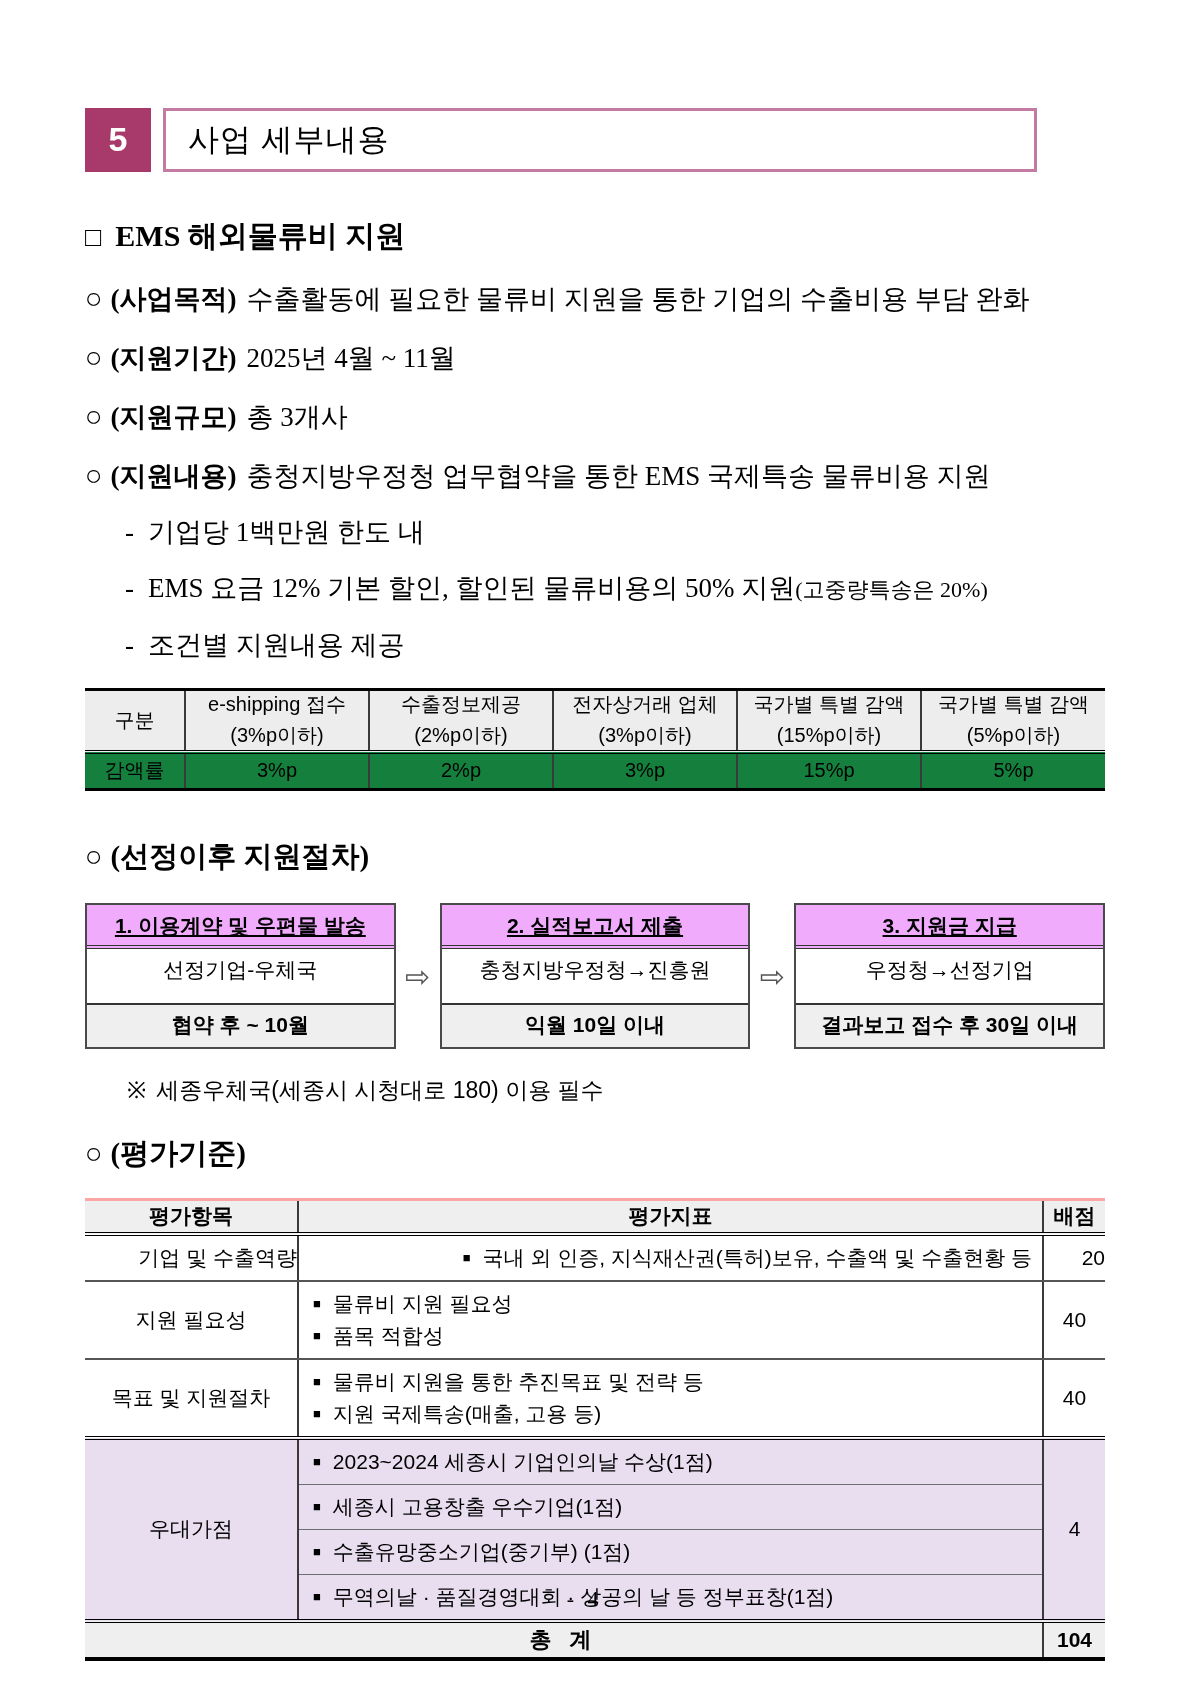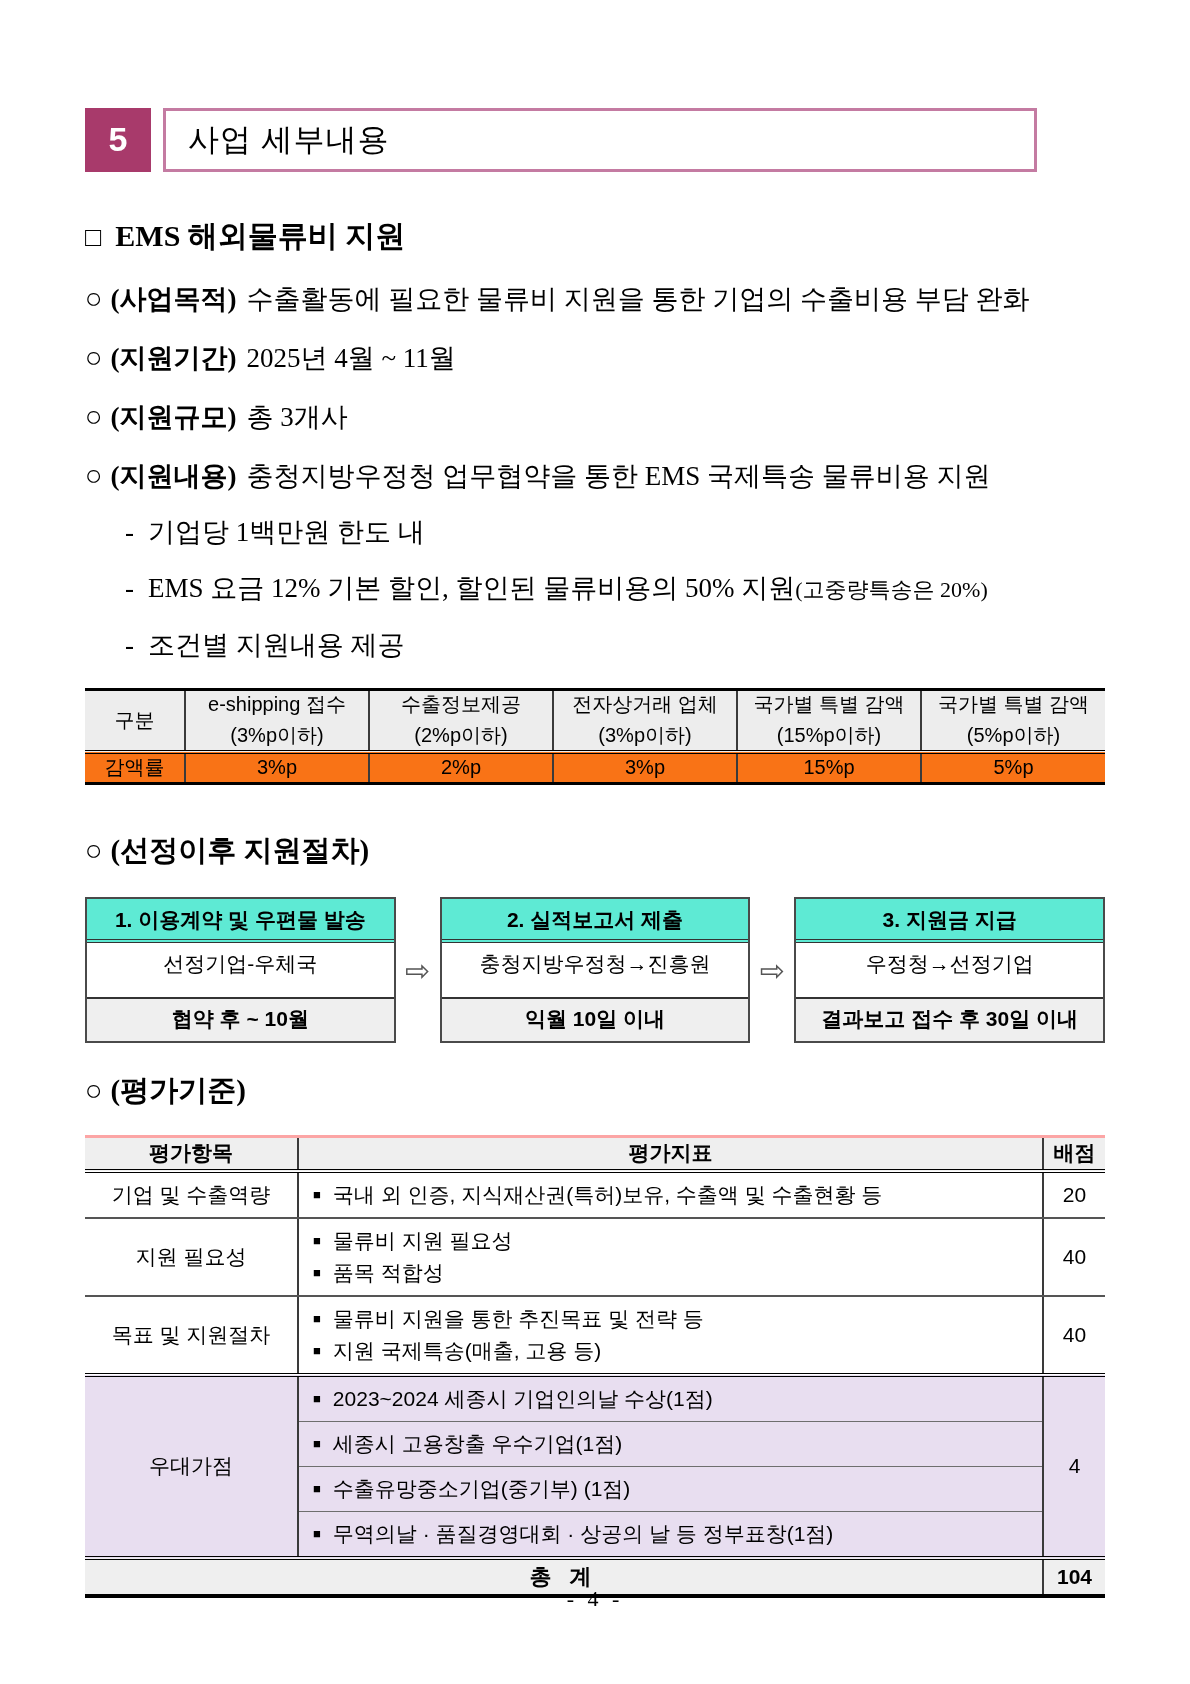--- a/index.html
+++ b/index.html
@@ -48,30 +48,30 @@
     border-top: 3px solid #000; border-bottom: 3px solid #000;
   }
   .t-discount td {
     border-left: 2px solid #3a3a3a; border-right: 2px solid #3a3a3a;
     text-align: center; vertical-align: middle; font-size: 20px;
   }
   .t-discount td:first-child { border-left: none; }
   .t-discount td:last-child { border-right: none; }
   .t-discount .hrow td { background: #EDEDED; height: 62px; border-bottom: 4px double #000; }
   .t-discount .hrow .t2 { margin-top: 4px; }
-  .t-discount .vrow td { height: 32px; background: #f97316; }
+  .t-discount .vrow td { height: 38px; background: #15803d; }
 
   
   .proc-head { margin-top: 46px; font-size: 29px; font-weight: bold; }
   .proc-head .bm { font-weight: normal; font-size: 29px; margin-right: 8px; }
   .flow { margin-top: 26px; display: flex; align-items: stretch; font-family: "Liberation Sans", sans-serif; }
   .step { flex: 1; border: 2px solid #4a4a4a; background: #fff; }
   .s-title {
-    background: #5eead4; font-weight: bold; font-size: 21px; text-align: center;
-    height: 44px; line-height: 42px; border-bottom: 4px double #333;
+    background: #f0abfc; font-weight: bold; font-size: 21px; text-align: center;
+    height: 44px; line-height: 42px; border-bottom: 4px double #333; text-decoration: underline;
   }
   .s-actor { font-size: 21px; text-align: center; height: 56px; line-height: 42px; border-bottom: 2px solid #333; }
   .s-period { background: #EFEFEF; font-weight: bold; font-size: 21px; text-align: center; height: 42px; line-height: 40px; }
   .arrow { width: 44px; flex: none; display: flex; align-items: center; justify-content: center; font-size: 30px; color: #555; }
   .note { margin-top: 24px; margin-left: 42px; font-family: "Liberation Sans", sans-serif; font-size: 23px; }
   .note .nm { margin-right: 10px; }
 
   
   .eval-head { margin-top: 28px; font-size: 29px; font-weight: bold; }
   .eval-head .bm { font-weight: normal; font-size: 29px; margin-right: 8px; }
@@ -84,21 +84,21 @@
     font-size: 21px; vertical-align: middle;
   }
   .t-eval td:first-child, .t-eval th:first-child { border-left: none; }
   .t-eval td:last-child, .t-eval th:last-child { border-right: none; }
   .t-eval .col-item { width: 213px; text-align: center; }
   .t-eval .col-score { width: 62px; text-align: center; }
   .t-eval .hrow th { background: #EFEFEF; height: 34px; font-weight: bold; border-bottom: 4px double #000; text-align: center; }
   .t-eval .ind { text-align: left; padding: 6px 10px 6px 14px; }
   .t-eval .ind .line { line-height: 32px; }
   .t-eval .sqb { font-size: 13px; vertical-align: 3px; margin-right: 12px; }
-  .t-eval .r-single td { height: 42px; border-bottom: 2px solid #555; }
+  .t-eval .r-single td { height: 42px; border-bottom: 2px solid #555; text-align: right; }
   .t-eval .r-double td { height: 74px; border-bottom: 2px solid #555; }
   .t-eval .r-pref td { background: #E8DEF0; }
   .t-eval .r-pref-first td { border-top: 4px double #000; }
   .t-eval .r-pref .ind { height: 38px; border-bottom: 1.5px solid #6e6e6e; }
   .t-eval .r-pref-last .ind { border-bottom: none; }
   .t-eval .total td { background: #EFEFEF; border-top: 4px double #000; height: 38px; }
   .t-eval .total .tl { text-align: center; font-weight: bold; font-size: 22px; letter-spacing: 6px; }
   .t-eval .total .tv { text-align: center; font-weight: 600; }
 
   .pagenum {
@@ -207,20 +207,23 @@
       <div class="s-period">익월 10일 이내</div>
     </div>
     <div class="arrow">⇨</div>
     <div class="step">
       <div class="s-title">3. 지원금 지급</div>
       <div class="s-actor">우정청→선정기업</div>
       <div class="s-period">결과보고 접수 후 30일 이내</div>
     </div>
   </div>
 
+  <div class="note">
+    <span class="nm">※</span><span>세종우체국(세종시 시청대로 180) 이용 필수</span>
+  </div>
 
   <div class="eval-head">
     <span class="bm">○</span><span>(평가기준)</span>
   </div>
 
   <table class="t-eval">
     <tbody>
         <tr class="hrow">
       <th class="col-item">평가항목</th>
       <th>평가지표</th>

